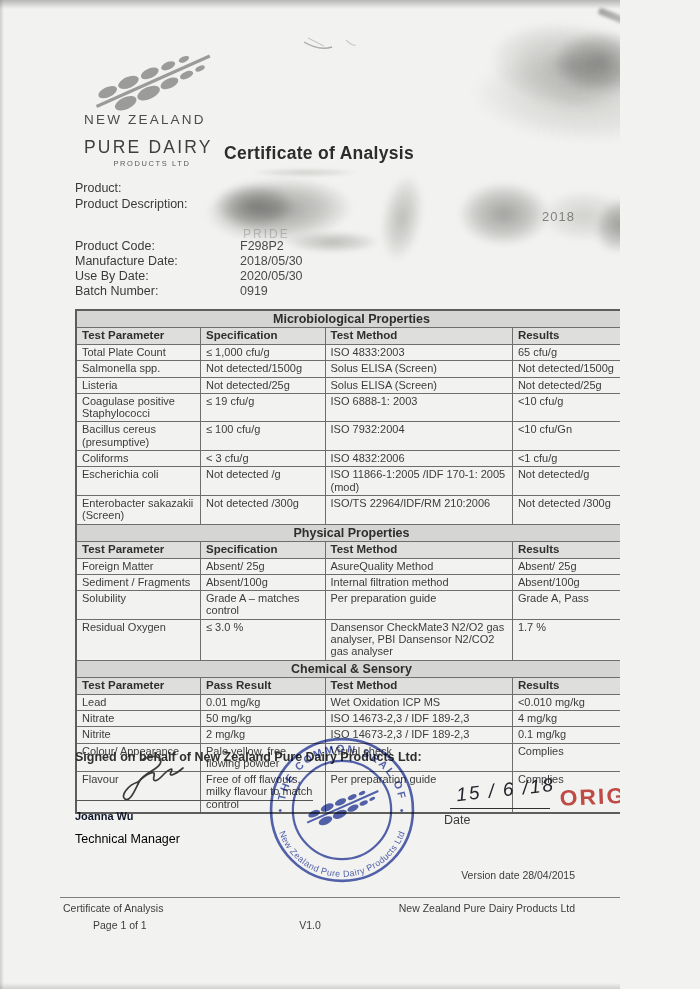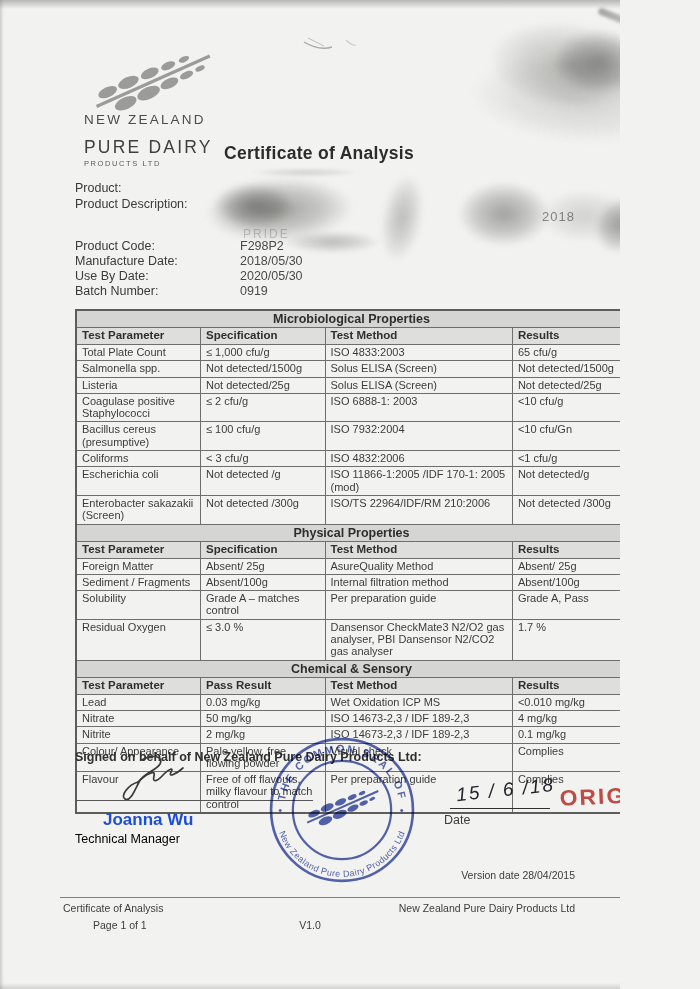--- a/index.html
+++ b/index.html
@@ -13,21 +13,21 @@
   .edge-left{position:absolute;top:0;left:0;bottom:0;width:4px;
     background:linear-gradient(90deg,rgba(110,110,108,.28),rgba(110,110,108,0));}
   .edge-bottom{position:absolute;left:0;right:0;bottom:0;height:6px;
     background:linear-gradient(0deg,rgba(110,110,108,.25),rgba(110,110,108,0));}
 
   
   .logo{position:absolute;left:84px;top:42px;width:150px;}
   .logo svg{display:block;margin-left:6px;}
   .logo .l1{font-size:13.5px;letter-spacing:2.2px;color:#4c4c4a;margin-top:-2px;}
   .logo .l2{font-size:17.5px;letter-spacing:2.2px;color:#3f3f3d;font-weight:500;margin-top:10px;}
-  .logo .l3{font-size:7.5px;letter-spacing:1.6px;color:#5a5a58;text-align:left;width:136px;margin-top:1px;}
+  .logo .l3{font-size:7.5px;letter-spacing:1.6px;color:#5a5a58;text-align:center;width:136px;margin-top:1px;}
 
   .doc-title{position:absolute;left:0;right:0;top:143px;text-align:center;
     padding-left:18px;font-size:17.5px;font-weight:bold;color:#2c2c2c;letter-spacing:.3px;}
 
   
   .pinfo-label{position:absolute;left:75px;font-size:12.5px;color:#3a3a3a;}
   .pinfo-value{position:absolute;left:240px;font-size:12.5px;color:#4a4a4a;}
 
   
   .coa-table-wrap{position:absolute;left:75px;top:309px;width:553px;}
@@ -35,21 +35,21 @@
     border:2px solid #5d5d5b;font-size:11px;color:#3c3c3c;}
   table.coa td{border:1px solid #6e6e6c;padding:1px 5px 2px 5px;vertical-align:top;line-height:1.12;}
   tr.section-row td{background:#d5d5d3;text-align:center;font-weight:bold;font-size:12.5px;
     color:#2e2e2e;padding:1px 4px;}
   tr.header-row td{background:#dededc;font-weight:bold;font-size:11.5px;color:#2f2f2f;}
 
   
   .signed-line{position:absolute;left:75px;top:750px;font-size:12.5px;font-weight:bold;color:#2e2e2e;}
   .sig-svg{position:absolute;left:108px;top:752px;}
   .sig-rule{position:absolute;left:75px;top:800px;width:238px;border-top:1.4px solid #555;}
-  .sig-name{position:absolute;left:75px;top:810px;font-size:17px;font-weight:bold;color:#1d4ed8;margin-left:28px;}
+  .sig-name{position:absolute;left:75px;top:810px;font-size:11px;font-weight:bold;color:#0f172a;}
   .sig-role{position:absolute;left:75px;top:832px;font-size:12.5px;color:#000000;}
 
   
   .seal{position:absolute;left:266px;top:734px;width:152px;height:152px;
     opacity:.84;mix-blend-mode:multiply;}
 
   
   .date-hand{position:absolute;left:456px;top:779px;font-size:19px;color:#23232b;
     font-style:italic;transform:rotate(-6deg);letter-spacing:2px;white-space:nowrap;}
   .date-rule{position:absolute;left:450px;top:808px;width:100px;border-top:1.6px solid #2f2f2f;}
@@ -199,21 +199,21 @@
             <td>Not detected/1500g</td>
           </tr>
           <tr>
             <td>Listeria</td>
             <td>Not detected/25g</td>
             <td>Solus ELISA (Screen)</td>
             <td>Not detected/25g</td>
           </tr>
           <tr>
             <td>Coagulase positive Staphylococci</td>
-            <td>≤ 2 cfu/g</td>
+            <td>≤ 19 cfu/g</td>
             <td>ISO 6888-1: 2003</td>
             <td>&lt;10 cfu/g</td>
           </tr>
           <tr>
             <td>Bacillus cereus (presumptive)</td>
             <td>≤ 100 cfu/g</td>
             <td>ISO 7932:2004</td>
             <td>&lt;10  cfu/Gn</td>
           </tr>
           <tr>
@@ -271,21 +271,21 @@
             <td colspan="4">Chemical &amp; Sensory</td>
           </tr>
           <tr class="header-row">
             <td>Test Parameter</td>
             <td>Pass Result</td>
             <td>Test Method</td>
             <td>Results</td>
           </tr>
           <tr>
             <td>Lead</td>
-            <td>0.03 mg/kg</td>
+            <td>0.01 mg/kg</td>
             <td>Wet Oxidation ICP MS</td>
             <td>&lt;0.010 mg/kg</td>
           </tr>
           <tr>
             <td>Nitrate</td>
             <td>50 mg/kg</td>
             <td>ISO 14673-2,3 / IDF 189-2,3</td>
             <td>4 mg/kg</td>
           </tr>
           <tr>

